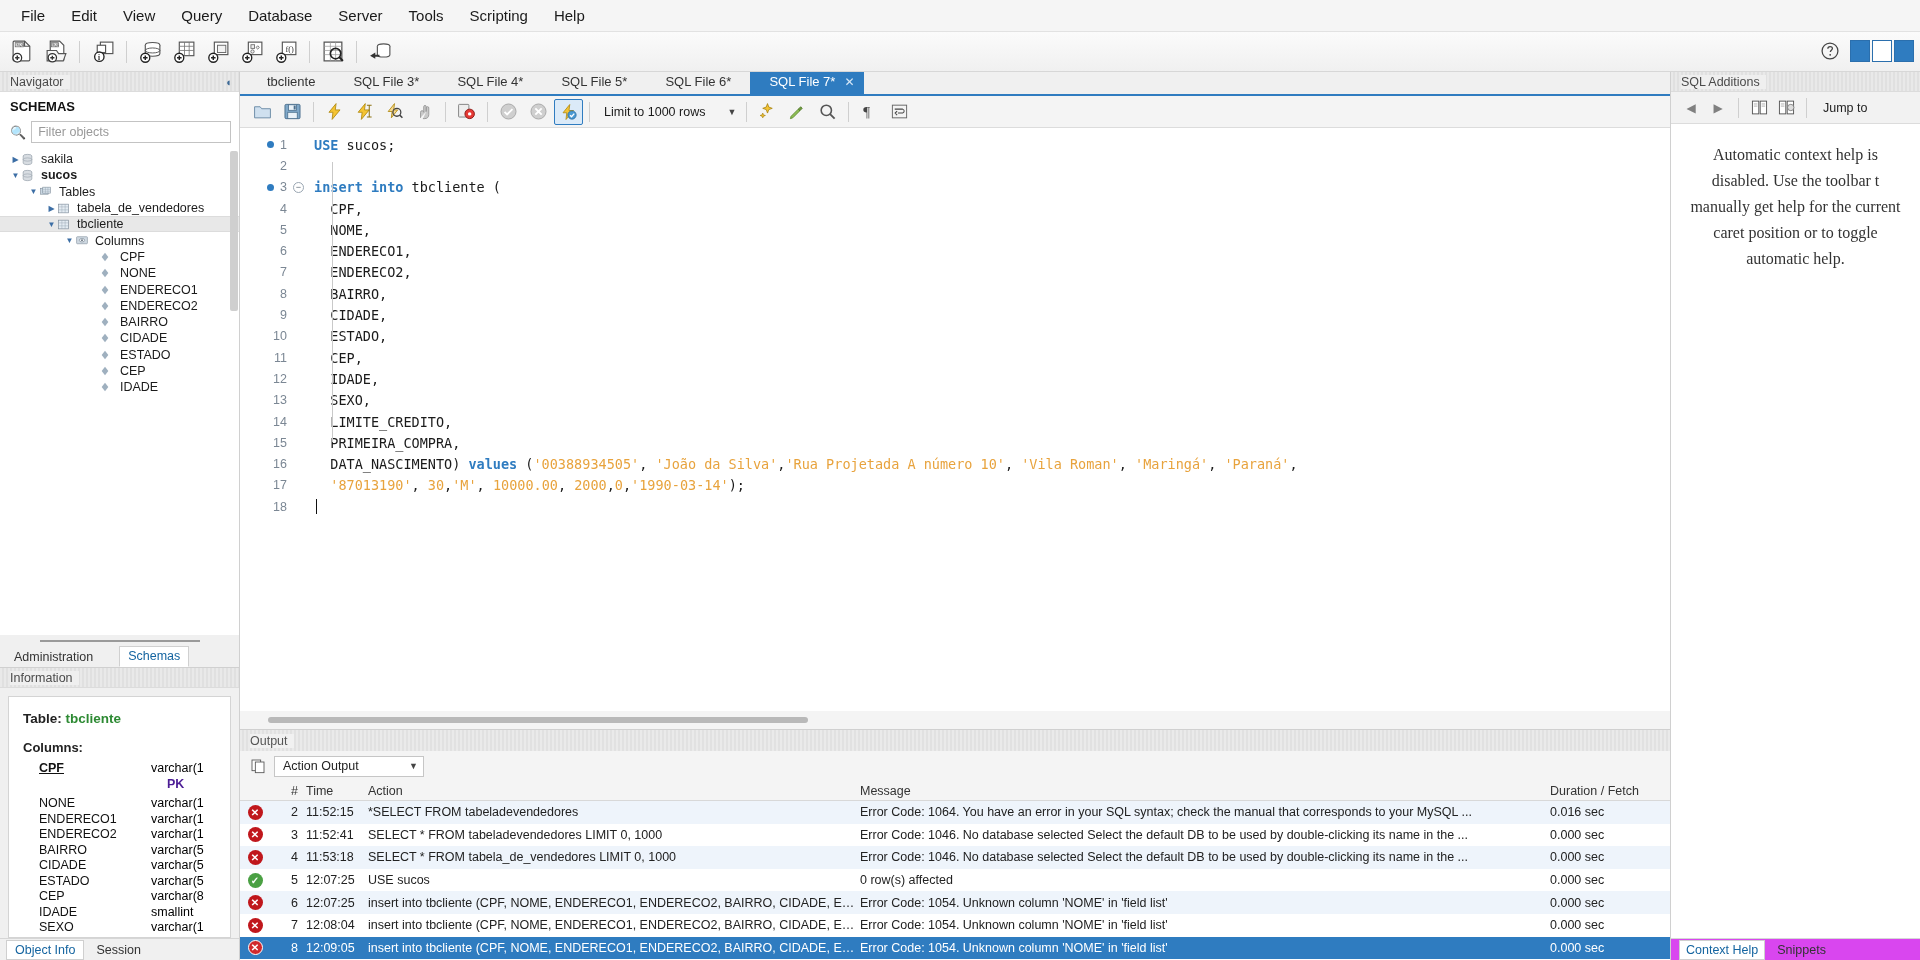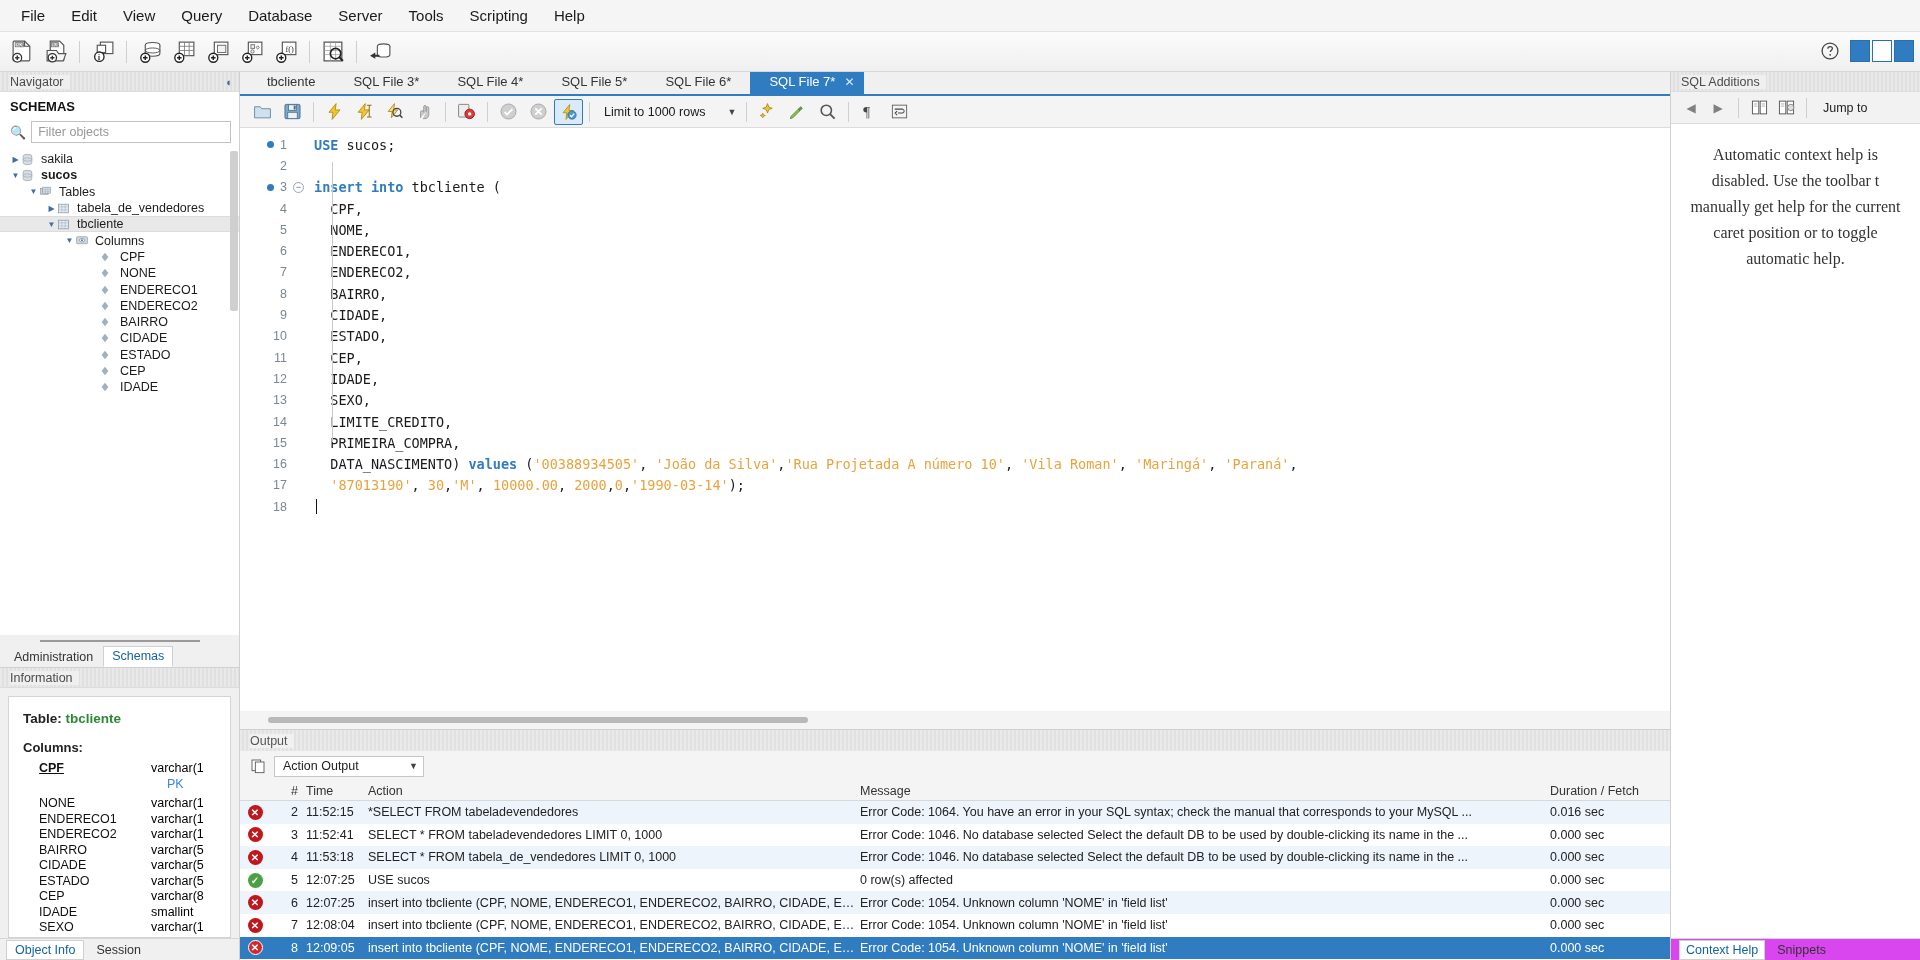--- a/index.html
+++ b/index.html
@@ -71,36 +71,36 @@
   .tlabel { padding-left:2px; color:#1b1b1b; }
   .tlabel.bold { font-weight:bold; }
   .scroll-v {
     position:absolute; right:1px; top:2px; width:8px; height:160px;
     background:#cfcfcf; border-radius:2px;
   }
 
   .sb-splitter { height:11px; background:#f0f0f0; display:flex; align-items:center; justify-content:center;}
   .sb-splitter i { display:block; width:160px; height:2px; background:#9a9a9a; }
 
-  .sb-tabs { display:flex; height:22px; align-items:flex-end; background:#f0f0f0; padding-left:6px; gap:2px;
+  .sb-tabs { display:flex; height:22px; align-items:flex-end; background:#f0f0f0; padding-left:6px; gap:18px;
     border-bottom:1px solid #d0d0d0;}
   .sb-tab { font-size:12.5px; padding:2px 8px 3px 8px; color:#333; }
   .sb-tab.active { background:#ffffff; color:#1464a0; border:1px solid #d0d0d0; border-bottom:1px solid #fff; }
 
   .info-wrap { flex:0 0 auto; display:flex; flex-direction:column; min-height:0;}
   .info-body { background:#fff; margin:8px 8px 0 8px; border:1px solid #d4d4d4;
     flex:1; padding:14px 0 0 14px; font-size:12.5px; overflow:hidden; min-height:0;}
   .info-title { font-weight:bold; font-size:13.5px; margin-bottom:14px;}
   .info-title .tn { color:#2d8a33; }
   .info-sub { font-weight:bold; font-size:13px; margin-bottom:6px;}
   .colrow { display:flex; font-size:12.5px; line-height:15.5px; padding-left:16px; }
   .colrow .cname { width:112px; color:#111; }
   .colrow .cname.pk { font-weight:bold; text-decoration:underline; }
   .colrow .ctype { color:#000000; }
-  .colrow .ctype2 { color:#3b82f6; padding-left:128px; }
+  .colrow .ctype2 { color:#4c1d95; padding-left:128px;font-weight:bold; }
 
   .bottom-tabs { display:flex; height:22px; align-items:center; background:#f0f0f0; padding-left:6px; gap:4px;
     border-top:1px solid #d6d6d6; }
   .bottom-tabs .bt { font-size:12.5px; padding:2px 8px; color:#333;}
   .bottom-tabs .bt.active { background:#fff; border:1px solid #cfcfcf; color:#1464a0;}
 
   
   .center { flex:1; display:flex; flex-direction:column; min-width:0; background:#f4f4f4; }
   .edtabs { height:24px; display:flex; align-items:flex-end; background:#f0f0f0; padding-left:8px; gap:0px;
     border-bottom:2px solid #2f7cc0; }

